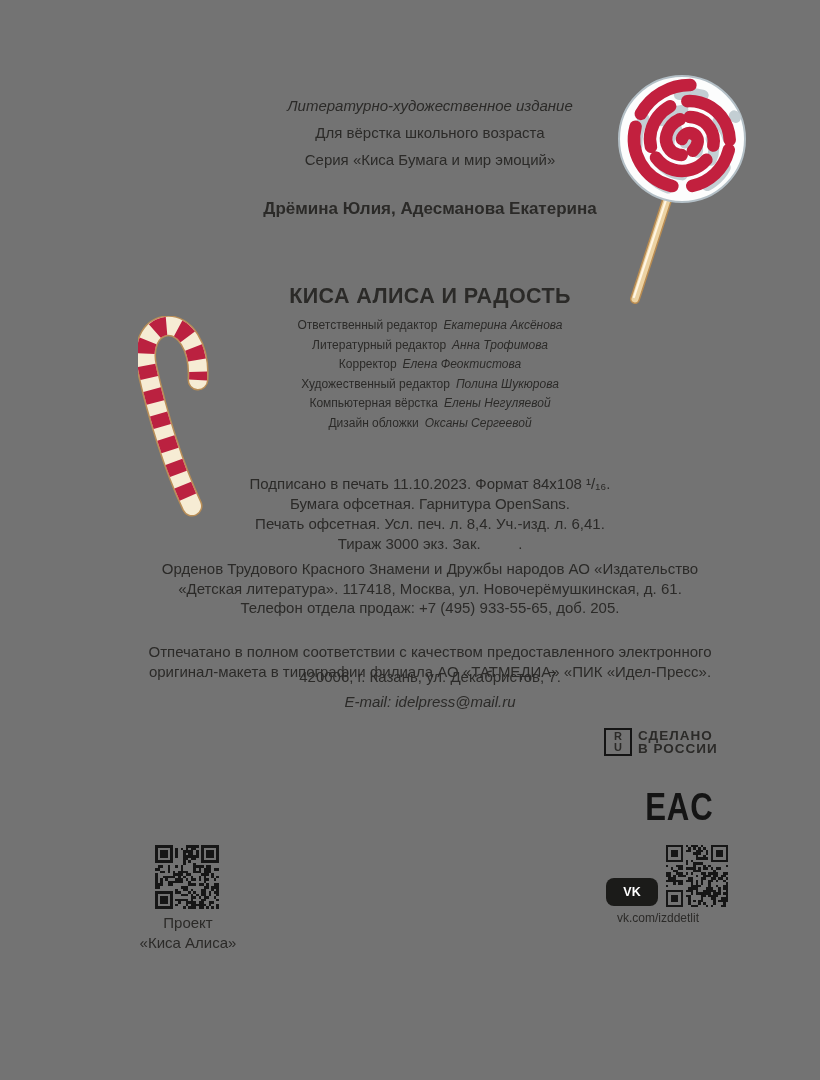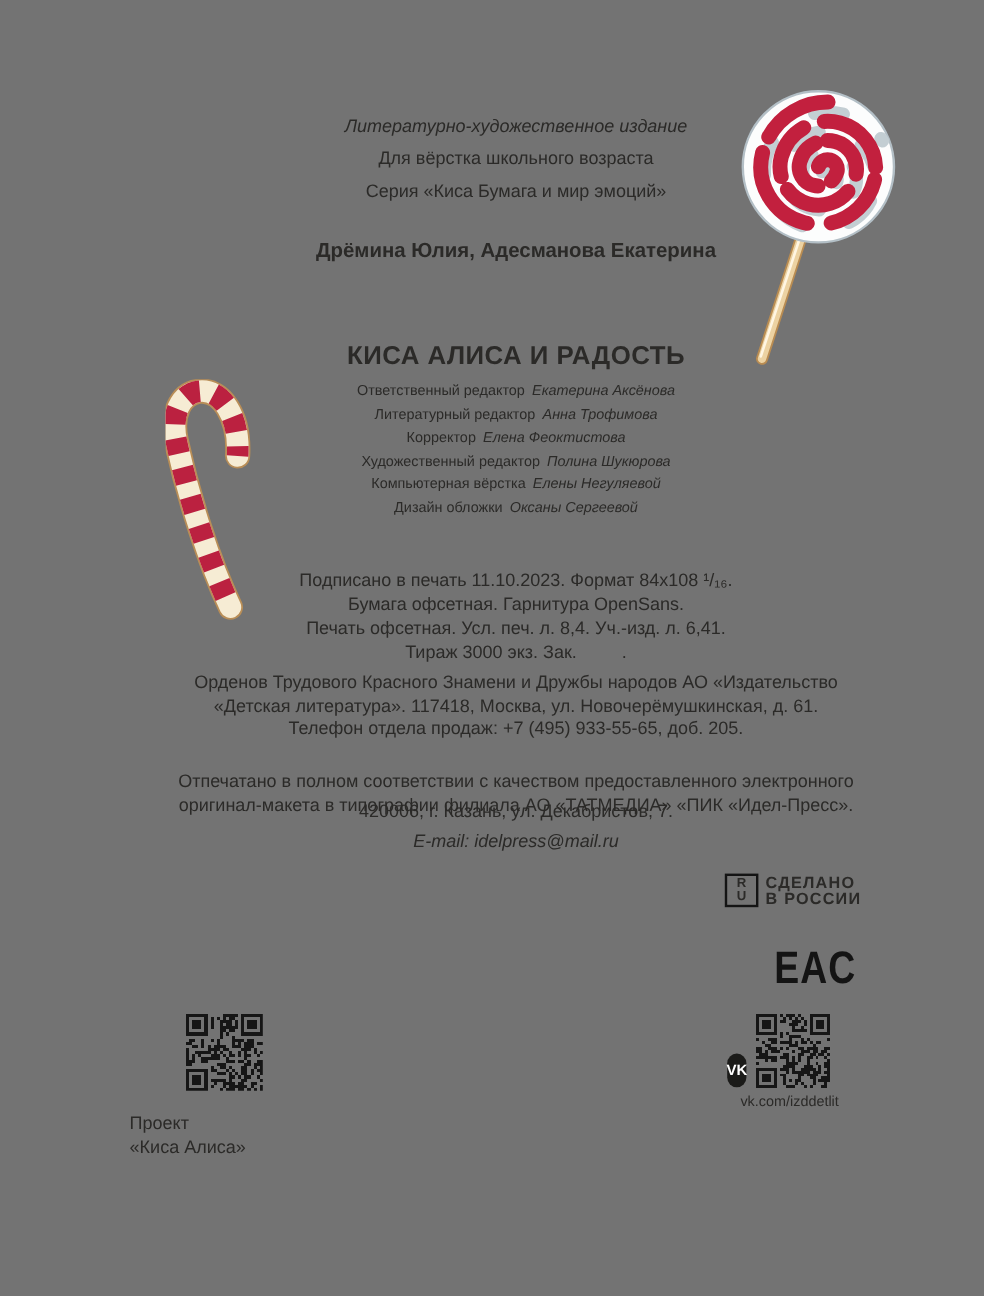--- a/index.html
+++ b/index.html
@@ -27,24 +27,24 @@
   
   .mir{position:absolute;left:604px;top:728px;display:flex;align-items:center;gap:6px;}
   .mir-box{width:24px;height:24px;border:2.5px solid #141414;display:flex;flex-direction:column;
            align-items:center;justify-content:center;font-size:11px;font-weight:800;line-height:11px;}
   .mir-text{font-size:13.5px;font-weight:800;line-height:13px;letter-spacing:1px;white-space:nowrap;}
   .eac{position:absolute;left:638px;top:786px;width:80px;text-align:center;
        font-size:38px;font-weight:900;transform:scaleX(.82);letter-spacing:1px;color:#141414;}
 
   
   .qr-left{position:absolute;left:155px;top:845px;width:64px;height:64px;}
-  .qr-left-caption{position:absolute;left:108px;top:913px;width:160px;
-                   font-size:15px;line-height:19.5px;margin-top:14px;}
+  .qr-left-caption{position:absolute;left:108px;top:913px;width:160px;text-align:center;
+                   font-size:15px;line-height:19.5px;}
   .vk-row{position:absolute;left:606px;top:845px;display:flex;align-items:flex-end;gap:8px;}
-  .vk-badge{width:16px;height:28px;background:#1b1b19;border-radius:8px;display:flex;
+  .vk-badge{width:52px;height:28px;background:#1b1b19;border-radius:8px;display:flex;
             align-items:center;justify-content:center;color:#fff;font-weight:800;font-size:12.5px;margin-bottom:1px;}
   .qr-right{width:62px;height:62px;}
   .vk-caption{position:absolute;left:583px;top:911px;width:150px;text-align:center;font-size:12px;}
 
   .qr-svg{width:100%;height:100%;display:block;}
 
   
   .lollipop{position:absolute;left:598px;top:66px;}
   .candycane{position:absolute;left:138px;top:316px;}
 </style>

